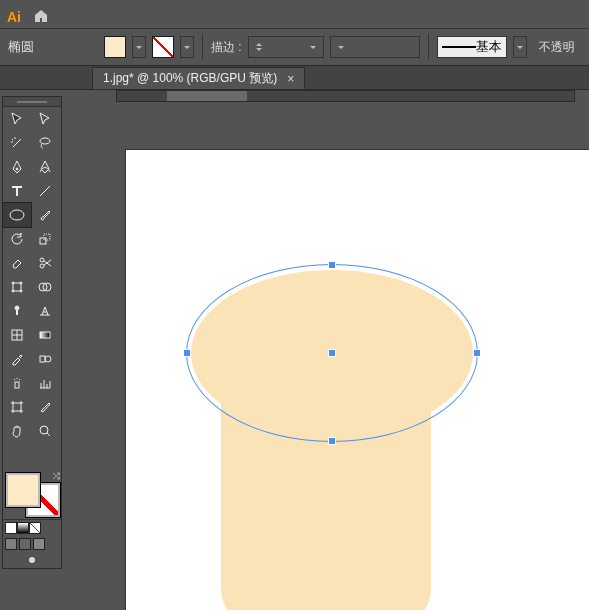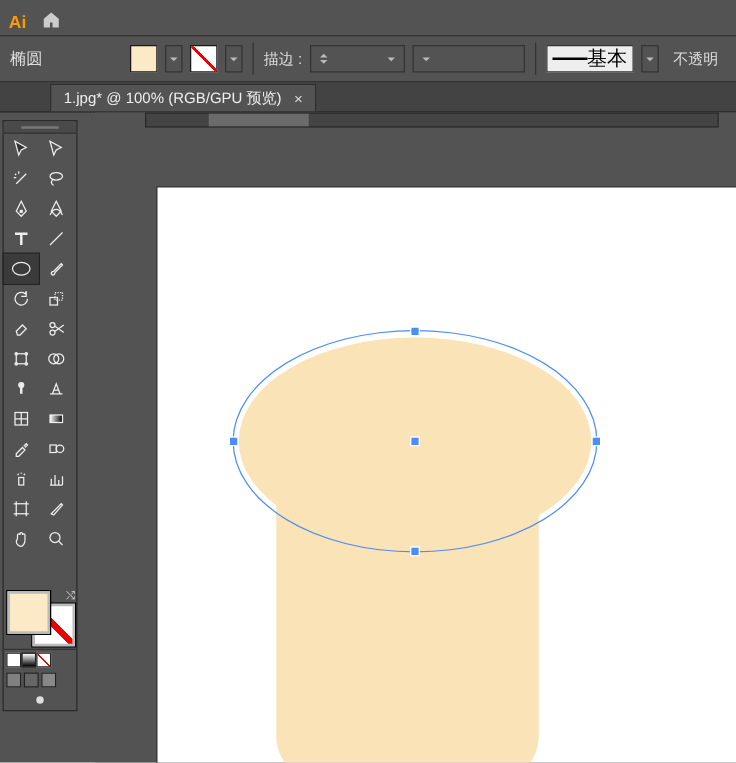--- a/index.html
+++ b/index.html
@@ -24,25 +24,25 @@
 .field-label{color:#ddd}
 .select-like{border:1px solid #333;background:#535353;height:22px;display:flex;align-items:center;color:#ddd;padding:0 4px;gap:4px}
 .select-like .input{background:transparent;border:0;color:#ddd;outline:0;width:34px}
 .select-like.wide{width:90px}
 .select-like .chev{width:12px;height:22px;display:flex;flex-direction:column;align-items:center;justify-content:center;gap:2px}
 .chev .up,.chev .dn{width:0;height:0;border-left:3px solid transparent;border-right:3px solid transparent}
 .chev .up{border-bottom:3px solid #bbb}
 .chev .dn{border-top:3px solid #bbb}
 .stroke-style{width:70px;height:22px;border:1px solid #333;background:#eee;display:flex;align-items:center;padding:0 4px}
 .stroke-style .line{flex:1;height:2px;background:#000}
-.stroke-style .lbl{color:#000;font-size:16px;margin-left:0}
+.stroke-style .lbl{color:#000;font-size:13px;margin-left:0}
 .opacity-cut{color:#ddd;margin-left:6px}
 
 
-.tab-row{height:24px;background:#434343;display:flex;align-items:flex-end;padding-left:40px;border-bottom:1px solid #2a2a2a}
+.tab-row{height:24px;background:#434343;display:flex;align-items:flex-end;padding-left:92px;border-bottom:1px solid #2a2a2a}
 .doc-tab{background:#535353;color:#eee;height:22px;display:flex;align-items:center;padding:0 10px;font-size:12px;border:1px solid #2e2e2e;border-bottom:none;gap:10px}
 .doc-tab .x{font-size:12px;color:#ddd;cursor:pointer}
 
 
 .workspace{position:absolute;top:90px;left:0;right:0;bottom:0}
 .toolbox{position:absolute;left:2px;top:6px;width:60px;background:#535353;border:1px solid #2b2b2b}
 .tool-head{height:10px;background:#4a4a4a;border-bottom:1px solid #333;display:flex;justify-content:center;align-items:center}
 .tool-head .bar{width:30px;height:2px;background:#777}
 .tool-grid{display:flex;flex-wrap:wrap}
 .tool{width:28px;height:24px;display:flex;align-items:center;justify-content:center;color:#ddd;position:relative}

